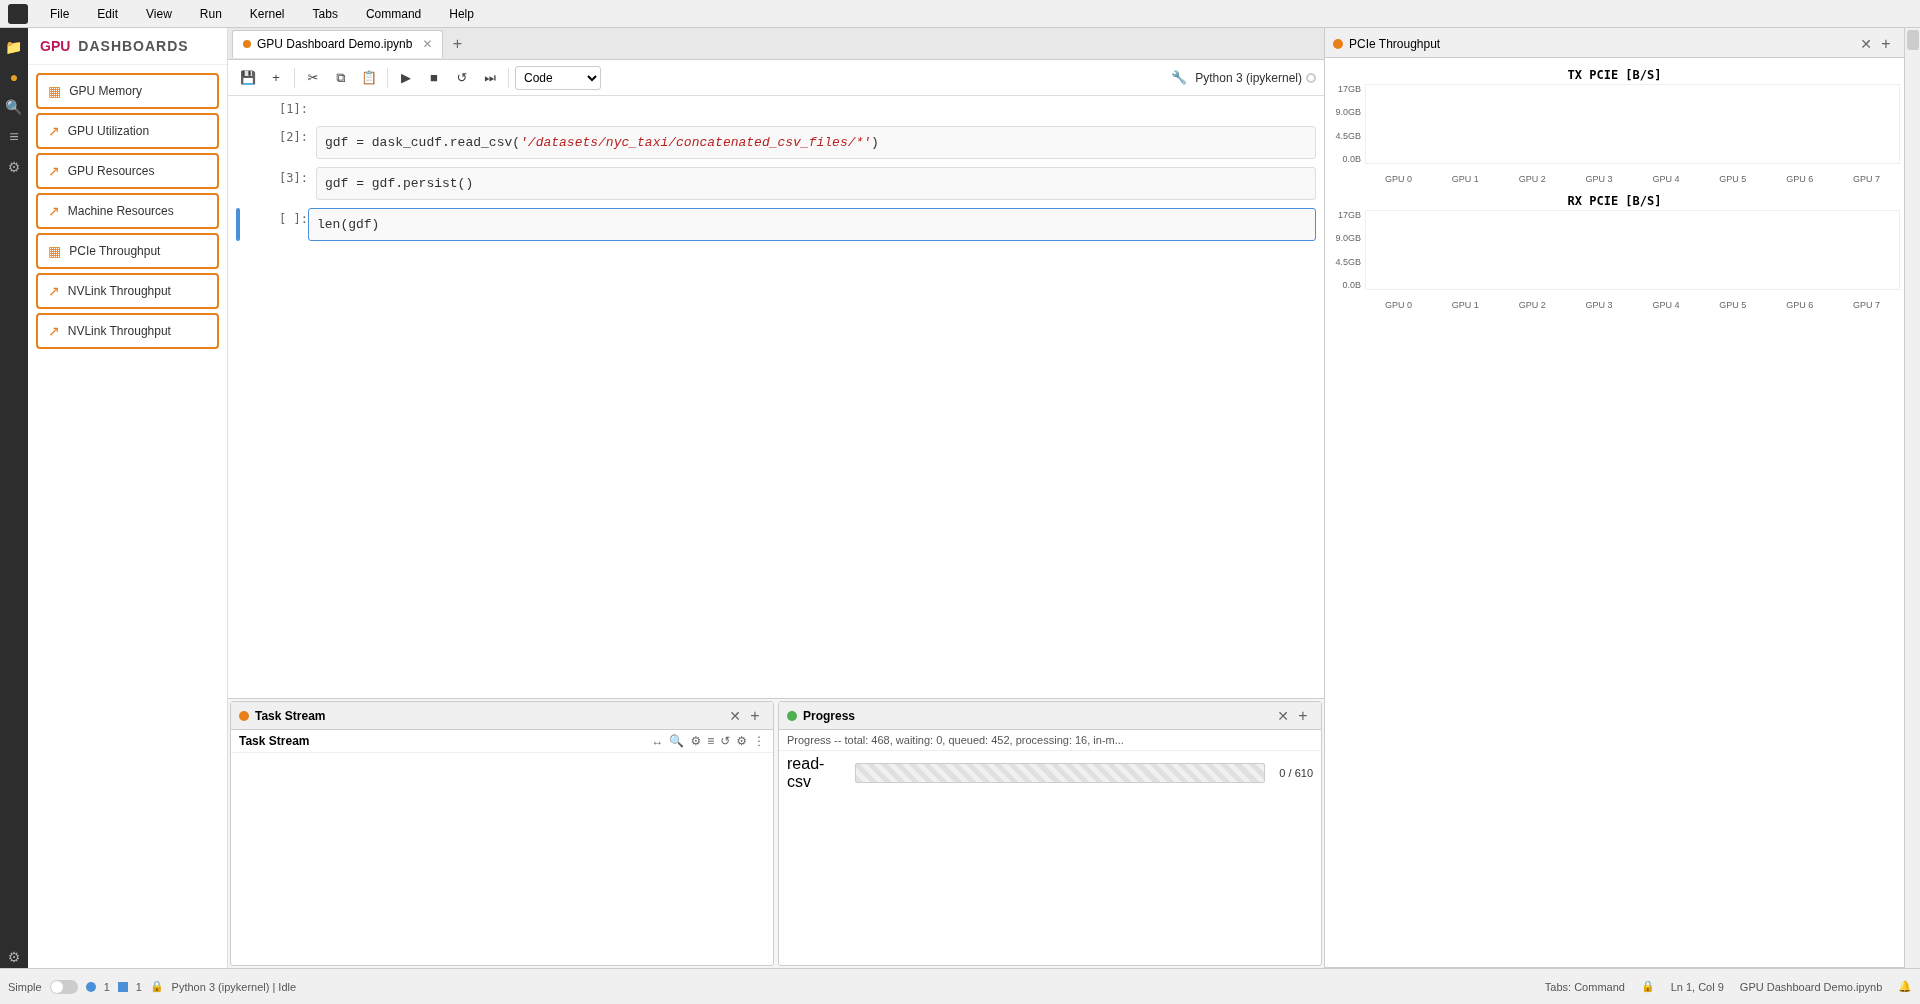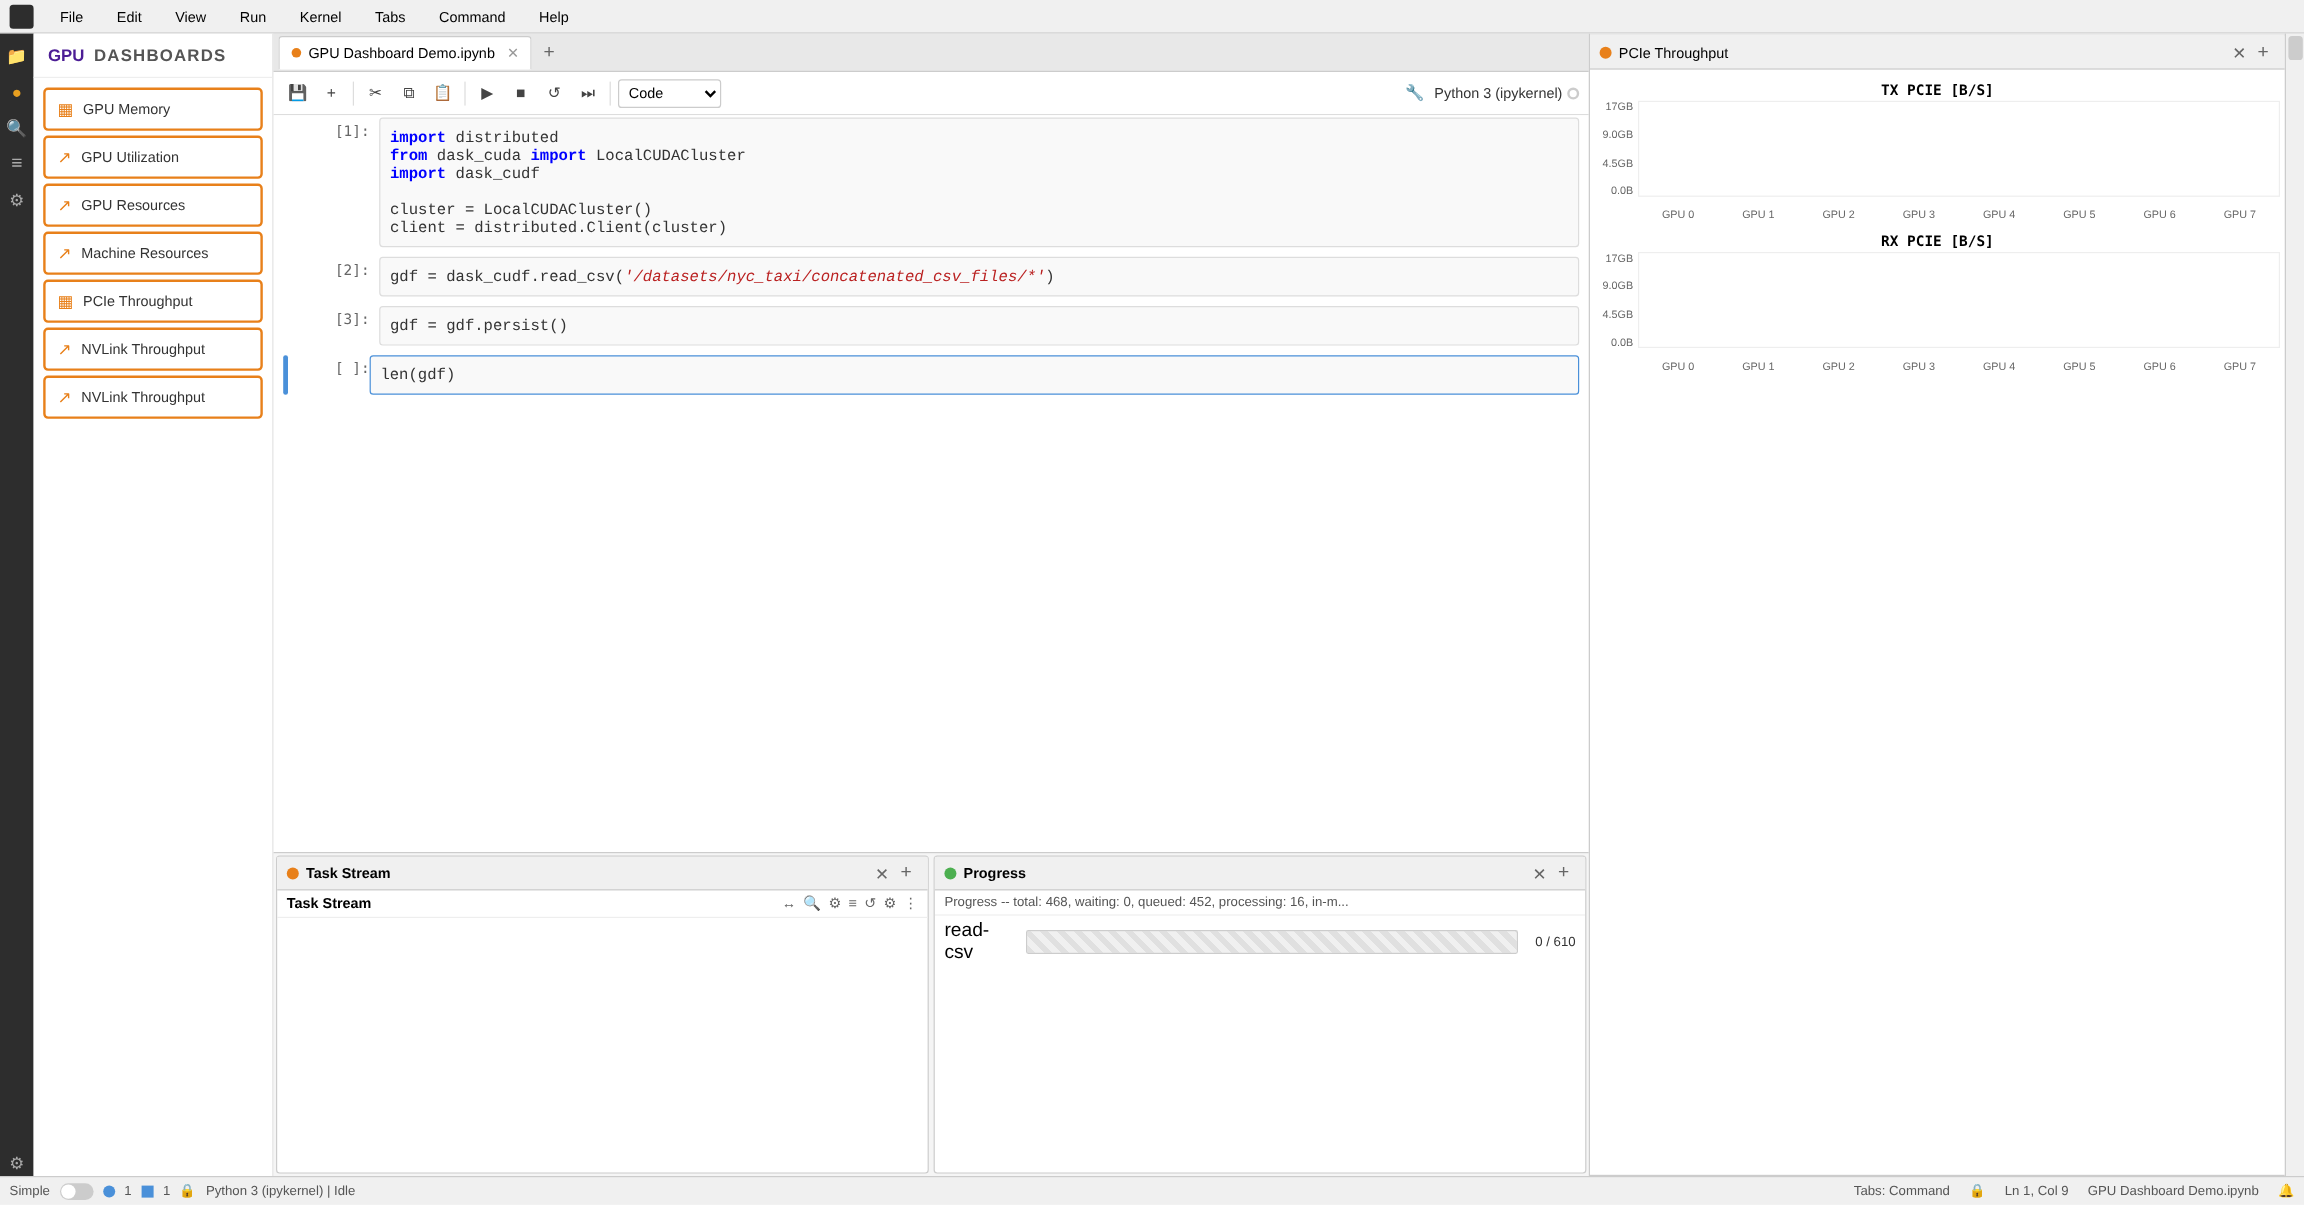--- a/index.html
+++ b/index.html
@@ -14,21 +14,21 @@
     .app-layout { display: flex; width: 1920px; height: calc(1004px - 28px); }
 
     
     .icon-bar { width: 28px; background: #2d2d2d; display: flex; flex-direction: column; align-items: center; padding-top: 8px; gap: 8px; }
     .icon-bar-item { width: 22px; height: 22px; display: flex; align-items: center; justify-content: center; color: #aaa; font-size: 14px; cursor: pointer; border-radius: 3px; }
     .icon-bar-item.active { color: #e8a020; }
 
     
     .sidebar { width: 200px; background: #fff; border-right: 1px solid #ddd; display: flex; flex-direction: column; }
     .sidebar-header { display: flex; align-items: center; padding: 10px 12px; border-bottom: 1px solid #eee; gap: 8px; }
-    .sidebar-logo { color: #4c1d95; font-weight: bold; font-size: 14px; text-align: center; }
+    .sidebar-logo { color: #be185d; font-weight: bold; font-size: 14px; text-align: center; }
     .sidebar-title { font-weight: bold; font-size: 14px; color: #555; letter-spacing: 1px; }
     .sidebar-nav { display: flex; flex-direction: column; padding: 8px; gap: 4px; }
     .sidebar-btn { display: flex; align-items: center; gap: 8px; padding: 8px 10px; border: 2px solid #e8801a; border-radius: 4px; background: white; cursor: pointer; color: #333; font-size: 12px; }
     .sidebar-btn .btn-icon { color: #e8801a; font-size: 14px; }
 
     
     .center-area { flex: 1; display: flex; flex-direction: column; min-width: 0; }
     .notebook-tab-bar { display: flex; align-items: center; background: #e8e8e8; border-bottom: 1px solid #ccc; height: 32px; padding: 0 4px; gap: 2px; }
     .notebook-tab { display: flex; align-items: center; gap: 6px; background: white; border: 1px solid #ccc; border-bottom: none; padding: 4px 10px; font-size: 12px; cursor: pointer; border-radius: 3px 3px 0 0; height: 28px; }
     .notebook-tab .tab-dot { width: 8px; height: 8px; background: #aaa; border-radius: 50%; }
@@ -87,21 +87,21 @@
     .gpu-panel-header { display: flex; align-items: center; background: #f0f0f0; border-bottom: 1px solid #ccc; padding: 4px 8px; height: 28px; flex-shrink: 0; }
     .gpu-panel-title { font-size: 12px; flex: 1; }
     .gpu-chart { flex: 1; padding: 4px 8px; position: relative; overflow: hidden; }
     .gpu-chart-title { font-size: 13px; font-weight: bold; text-align: center; padding: 4px 0; color: #333; font-family: monospace; }
 
     
     .pcie-section { margin: 4px 0; }
     .pcie-section-title { font-size: 12px; font-weight: bold; text-align: center; padding: 2px 0; font-family: monospace; }
 
     
-    .status-bar { height: 24px; background: #f0f0f0; border-top: 1px solid #ccc; display: flex; align-items: center; padding: 0 8px; font-size: 11px; color: #555; gap: 16px; }
+    .status-bar { height: 36px; background: #f0f0f0; border-top: 1px solid #ccc; display: flex; align-items: center; padding: 0 8px; font-size: 11px; color: #555; gap: 16px; }
     .status-bar .status-left { display: flex; align-items: center; gap: 8px; flex: 1; }
     .status-bar .status-right { display: flex; align-items: center; gap: 16px; }
     .status-toggle { display: flex; align-items: center; gap: 4px; }
     .toggle-track { width: 28px; height: 14px; background: #ccc; border-radius: 7px; position: relative; cursor: pointer; }
     .toggle-thumb { width: 12px; height: 12px; background: white; border-radius: 50%; position: absolute; top: 1px; left: 1px; }
     .status-circle { width: 10px; height: 10px; background: #4a90d9; border-radius: 50%; display: inline-block; }
     .status-square { width: 10px; height: 10px; background: #4a90d9; display: inline-block; }
 
     
     ::-webkit-scrollbar { width: 6px; height: 6px; }
@@ -214,28 +214,20 @@
             <span>Python 3 (ipykernel)</span>
             <div class="kernel-circle"></div>
           </div>
         </div>
 
         <div class="notebook-cells-area">
 
           <div class="cell">
             <div class="cell-indicator empty" style="background:transparent; width:4px; min-height:20px;"></div>
             <div class="cell-prompt">[1]:</div>
-            <div class="cell-content" style="margin-left:8px; flex:1;">
-              <div class="cell-code"><span class="kw">import</span> distributed
-<span class="kw">from</span> dask_cuda <span class="kw">import</span> LocalCUDACluster
-<span class="kw">import</span> dask_cudf
-
-cluster = LocalCUDACluster()
-client = distributed.Client(cluster)</div>
-            </div>
           </div>
 
           <div class="cell" style="margin-top:4px;">
             <div class="cell-indicator empty" style="background:transparent; width:4px; min-height:20px;"></div>
             <div class="cell-prompt">[2]:</div>
             <div class="cell-content" style="margin-left:8px; flex:1; min-height:30px;">
               <div class="cell-code">gdf = dask_cudf.read_csv(<span class="str">'/datasets/nyc_taxi/concatenated_csv_files/*'</span>)</div>
             </div>
           </div>
 

